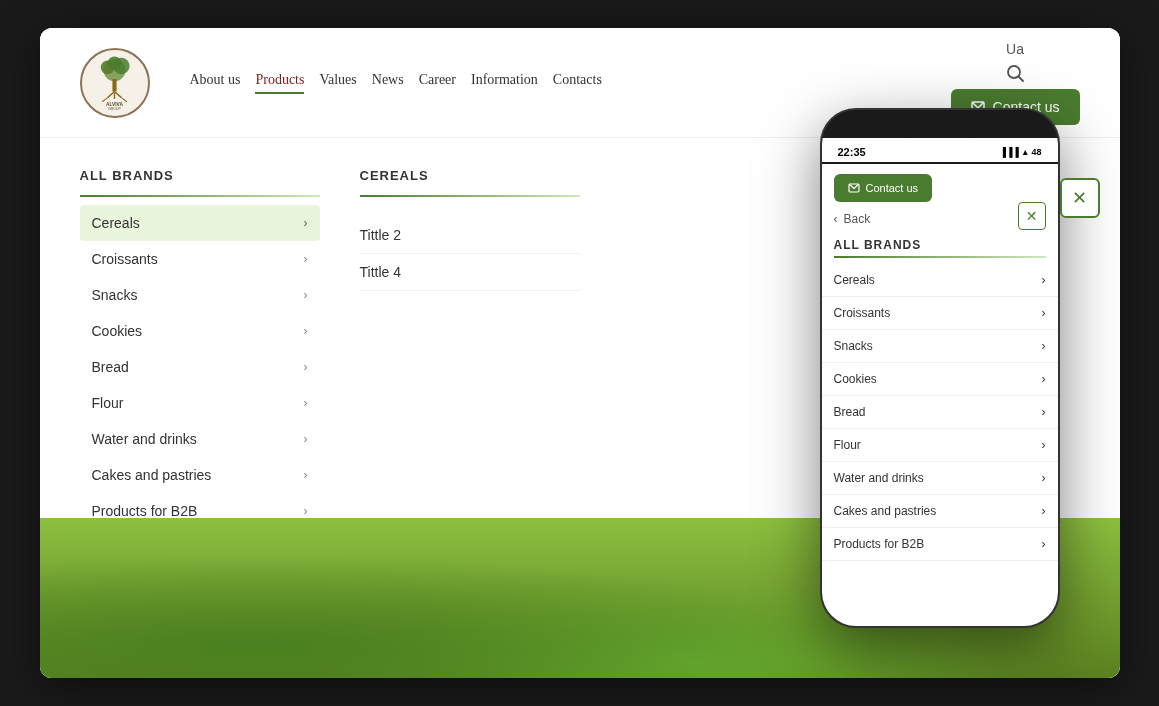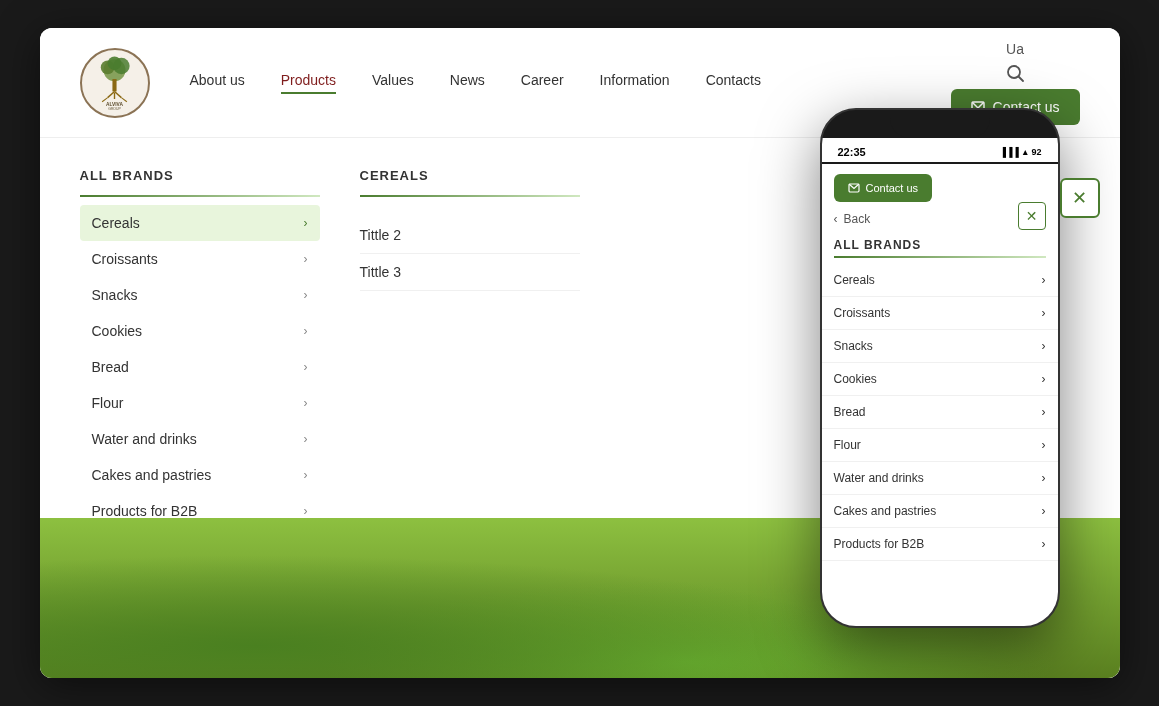--- a/index.html
+++ b/index.html
@@ -48,22 +48,23 @@
       display: flex;
       align-items: center;
       justify-content: center;
       overflow: hidden;
       background: #f5f0e8;
       position: relative;
     }
 
     .nav-links {
       display: flex;
-      gap: 36px;
+      gap: 15px;
       flex: 1;
+      font-family: Liberation Serif, serif;
     }
 
     .nav-link {
       text-decoration: none;
       color: #333;
       font-size: 14px;
       padding-bottom: 4px;
       cursor: pointer;
     }
 
@@ -469,36 +470,36 @@
           <span>Products for B2B</span>
           <span class="chevron">›</span>
         </div>
       </div>
 
       <div class="cereals-column">
         <div class="column-title">CEREALS</div>
         <div class="cereals-divider"></div>
 
         <div class="cereal-item">Tittle 2</div>
-        <div class="cereal-item">Tittle 3</div>
+        <div class="cereal-item">Tittle 4</div>
       </div>
     </div>
 
     <div class="hero-image">
       <div class="grass-overlay"></div>
     </div>
 
     <div class="phone-overlay">
       <div class="phone-notch"></div>
       <div class="phone-status-bar">
         <span>22:35</span>
         <div class="status-icons">
           <span>▐▐▐</span>
           <span>▴</span>
-          <span>92</span>
+          <span>48</span>
         </div>
       </div>
 
       <div class="phone-screen" style="position:relative;">
         <button class="phone-contact-btn">
           <svg width="12" height="10" viewBox="0 0 12 10" fill="none">
             <rect x="1" y="1" width="10" height="8" rx="1.2" stroke="white" stroke-width="1.2"></rect>
             <polyline points="1,1 6,5.5 11,1" stroke="white" stroke-width="1.2"></polyline>
           </svg>
           <span>Contact us</span>

